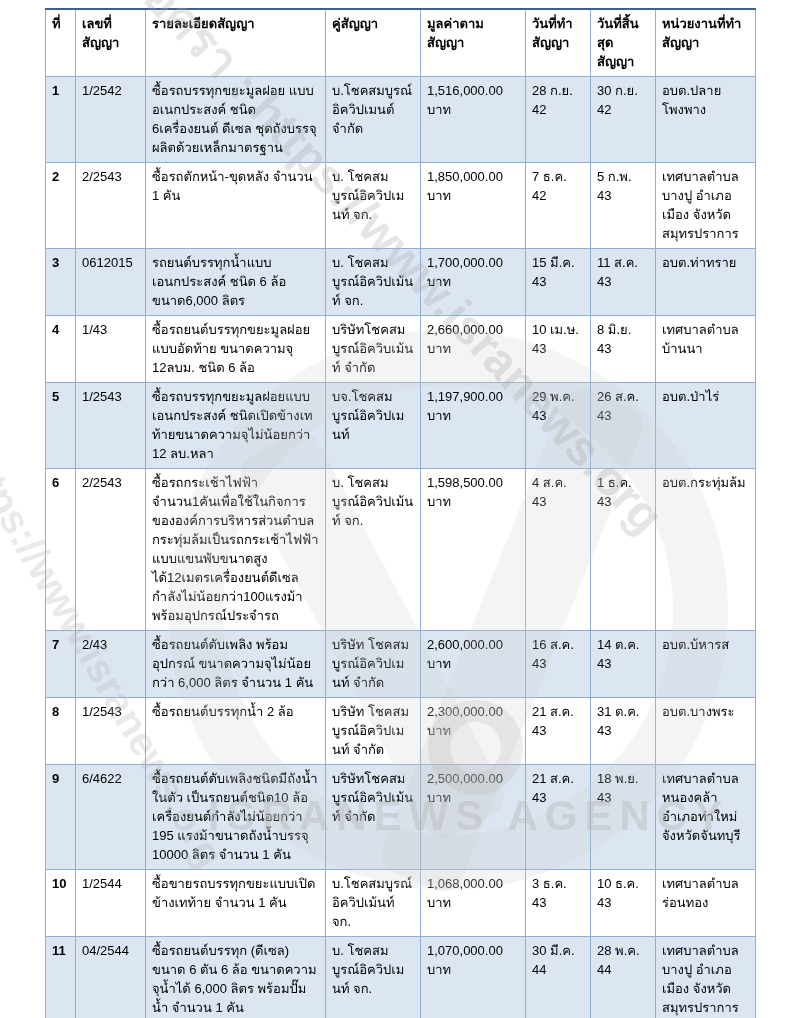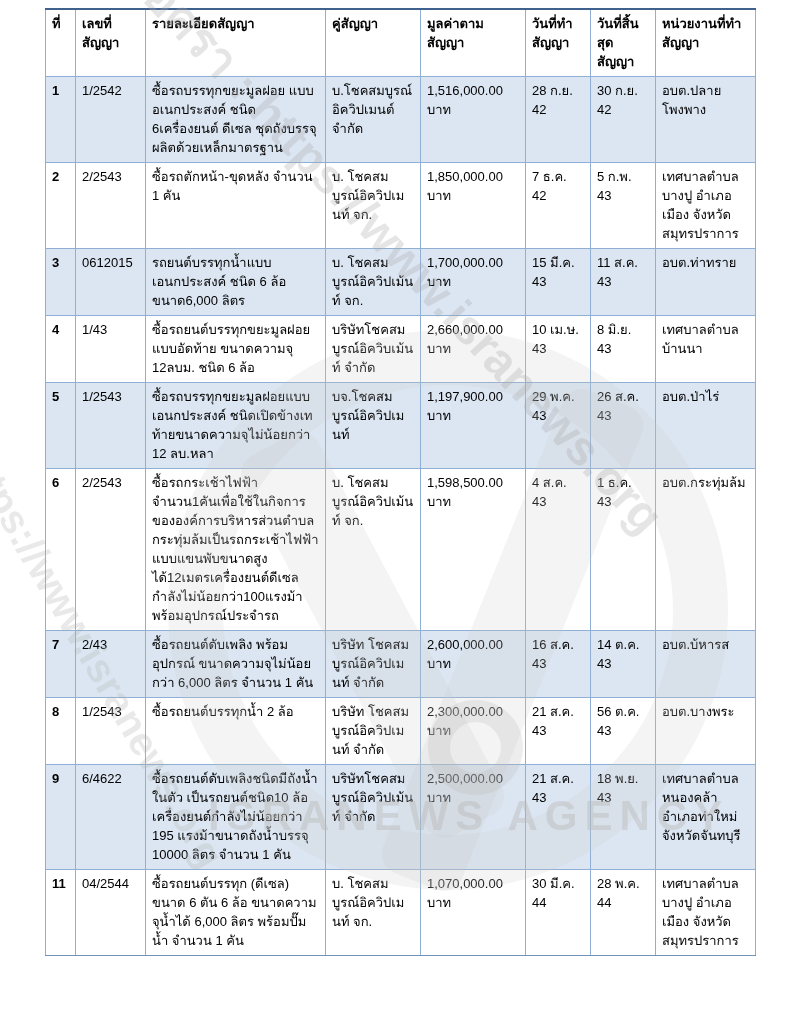--- a/index.html
+++ b/index.html
@@ -217,32 +217,42 @@
             <td class="col-date_end">14 ต.ค. 43</td>
             <td class="col-agency">อบต.บ้หารส</td>
           </tr>
           <tr>
             <td class="col-no">8</td>
             <td class="col-contract_no">1/2543</td>
             <td class="col-detail">ซื้อรถยนต์บรรทุกน้ำ 2 ล้อ</td>
             <td class="col-party">บริษัท โชคสมบูรณ์อิควิปเมนท์ จำกัด</td>
             <td class="col-value">2,300,000.00 บาท</td>
             <td class="col-date_signed">21 ส.ค. 43</td>
-            <td class="col-date_end">56 ต.ค. 43</td>
+            <td class="col-date_end">31 ต.ค. 43</td>
             <td class="col-agency">อบต.บางพระ</td>
           </tr>
           <tr>
             <td class="col-no">9</td>
             <td class="col-contract_no">6/4622</td>
             <td class="col-detail">ซื้อรถยนต์ดับเพลิงชนิดมีถังน้ำในตัว เป็นรถยนต์ชนิด10 ล้อ เครื่องยนต์กำลังไม่น้อยกว่า 195 แรงม้าขนาดถังน้ำบรรจุ 10000 ลิตร จำนวน 1 คัน</td>
             <td class="col-party">บริษัทโชคสมบูรณ์อิควิปเม้นท์ จำกัด</td>
             <td class="col-value">2,500,000.00 บาท</td>
             <td class="col-date_signed">21 ส.ค. 43</td>
             <td class="col-date_end">18 พ.ย. 43</td>
             <td class="col-agency">เทศบาลตำบลหนองคล้า อำเภอท่าใหม่ จังหวัดจันทบุรี</td>
+          </tr>
+          <tr>
+            <td class="col-no">10</td>
+            <td class="col-contract_no">1/2544</td>
+            <td class="col-detail">ซื้อขายรถบรรทุกขยะแบบเปิดข้างเทท้าย จำนวน 1 คัน</td>
+            <td class="col-party">บ.โชคสมบูรณ์อิควิปเม้นท์ จก.</td>
+            <td class="col-value">1,068,000.00 บาท</td>
+            <td class="col-date_signed">3 ธ.ค. 43</td>
+            <td class="col-date_end">10 ธ.ค. 43</td>
+            <td class="col-agency">เทศบาลตำบลร่อนทอง</td>
           </tr>
           <tr>
             <td class="col-no">11</td>
             <td class="col-contract_no">04/2544</td>
             <td class="col-detail">ซื้อรถยนต์บรรทุก (ดีเซล) ขนาด 6 ตัน 6 ล้อ ขนาดความจุน้ำได้ 6,000 ลิตร พร้อมปั๊มน้ำ จำนวน 1 คัน</td>
             <td class="col-party">บ. โชคสมบูรณ์อิควิปเมนท์ จก.</td>
             <td class="col-value">1,070,000.00 บาท</td>
             <td class="col-date_signed">30 มี.ค. 44</td>
             <td class="col-date_end">28 พ.ค. 44</td>
             <td class="col-agency">เทศบาลตำบลบางปู อำเภอเมือง จังหวัด สมุทรปราการ</td>

